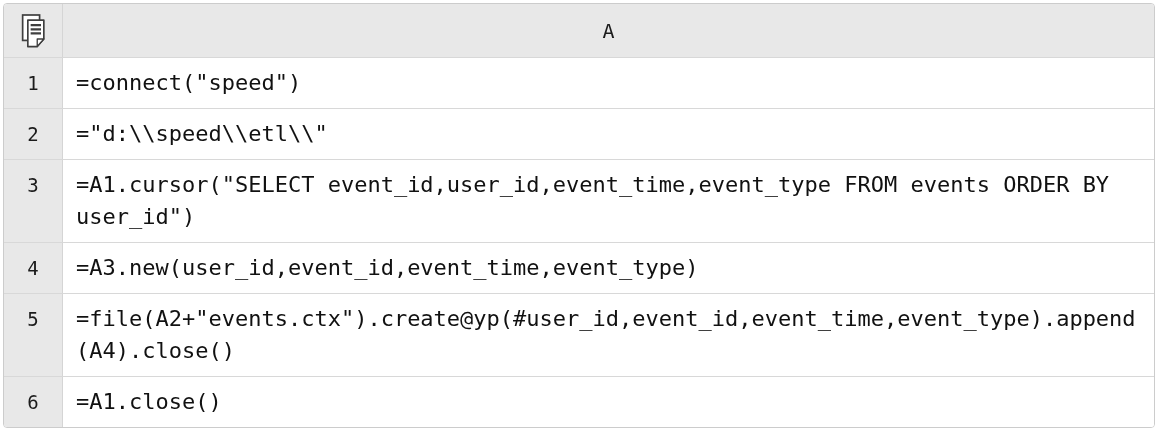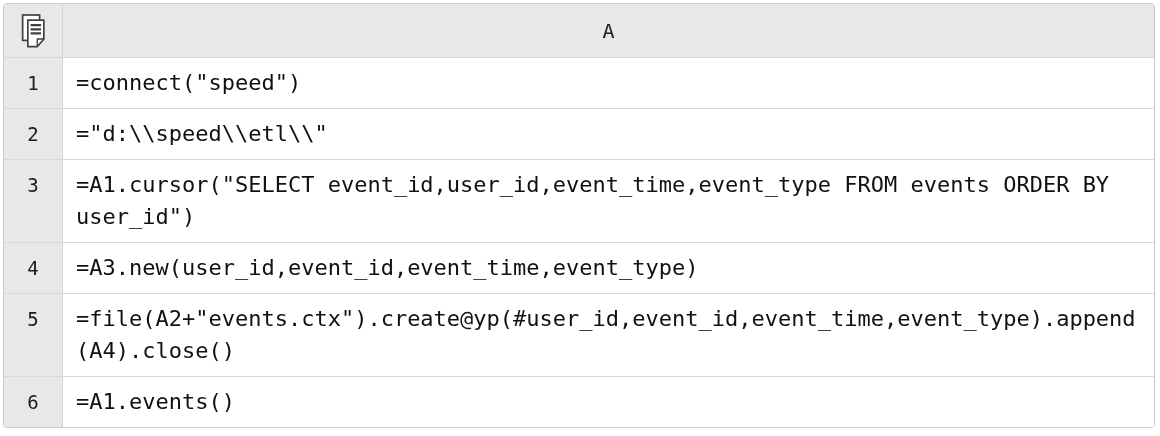--- a/index.html
+++ b/index.html
@@ -102,16 +102,16 @@
     <div class="code-cell">=A3.new(user_id,event_id,event_time,event_type)</div>
   </div>
 
   <div class="grid-row">
     <div class="num-cell">5</div>
     <div class="code-cell">=file(A2+"events.ctx").create@yp(#user_id,event_id,event_time,event_type).append(A4).close()</div>
   </div>
 
   <div class="grid-row">
     <div class="num-cell">6</div>
-    <div class="code-cell">=A1.events()</div>
+    <div class="code-cell">=A1.close()</div>
   </div>
 
 </div>
 
 </body></html>

